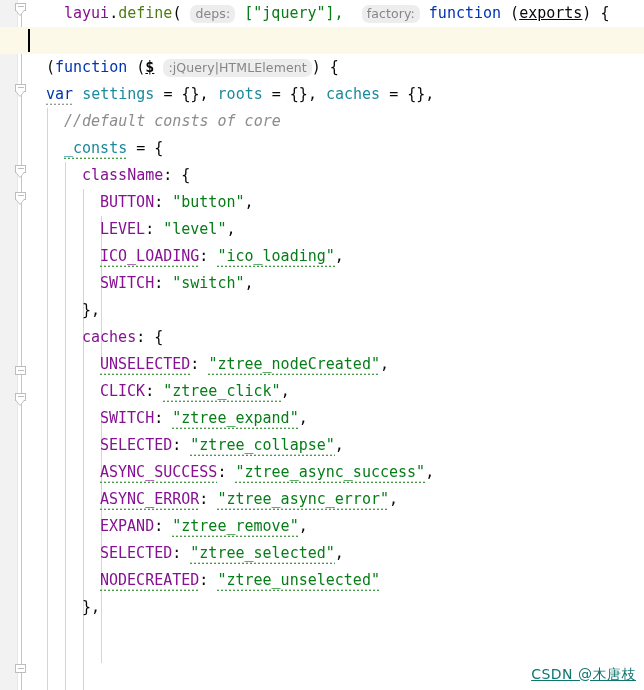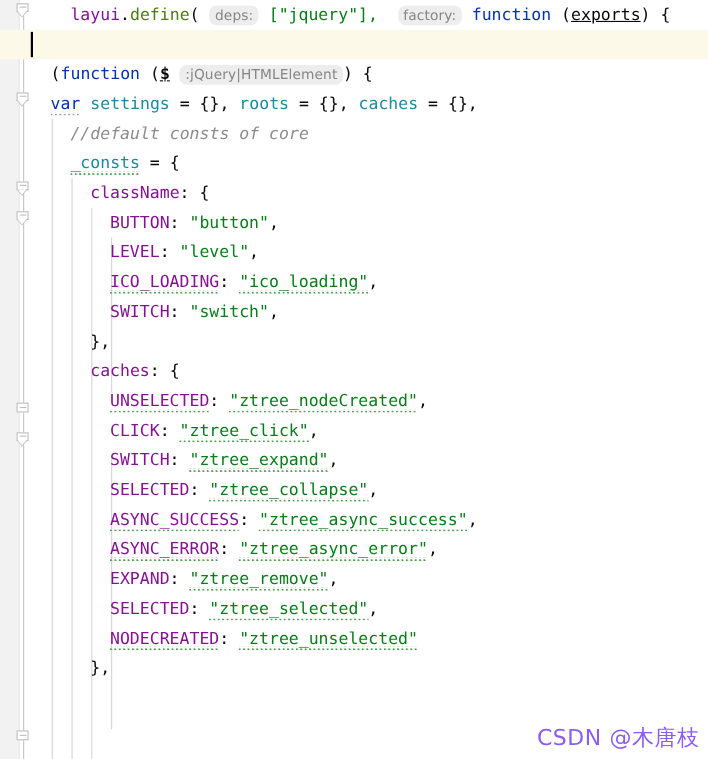--- a/index.html
+++ b/index.html
@@ -162,24 +162,25 @@
     position: absolute;
     width: 1px;
     background: #d4d4d4;
   }
 
   
   .watermark {
     position: absolute;
     right: 8px; bottom: 6px;
     font-family: "DejaVu Sans", sans-serif;
-    font-size: 20px;
-    color: #8b5cf6;
+    font-size: 14px;
+    color: #0f766e;
     letter-spacing: 0.5px;
     white-space: nowrap;
+    text-decoration: underline;
   }
 </style>
 </head>
 <body>
 
 <div id="editor">
 
   <div class="gutter-strip"></div>
 
   <div class="fold-col">

